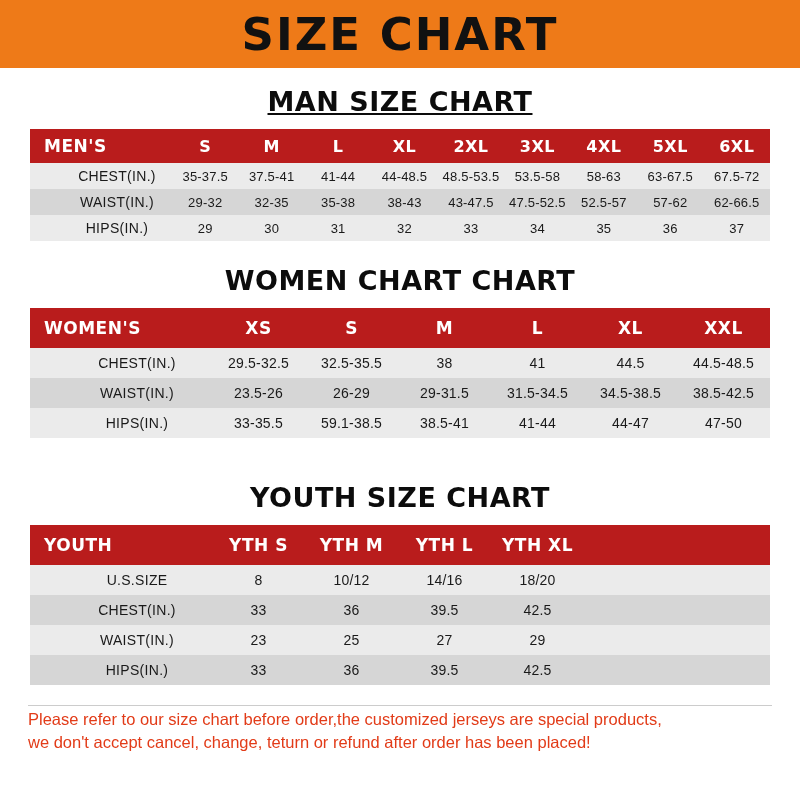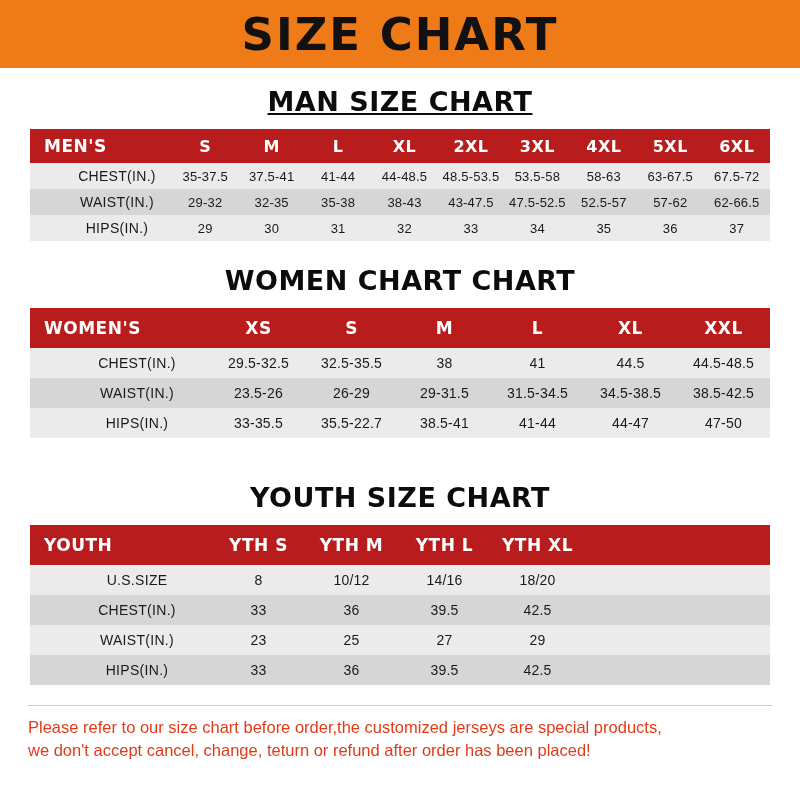--- a/index.html
+++ b/index.html
@@ -95,21 +95,21 @@
   .sec-youth table.size-table thead th.corner { width: 168px; }
 
   .sec-women table.size-table thead th,
   .sec-youth table.size-table thead th { font-size: 17px; height: 40px; }
   .sec-women table.size-table td,
   .sec-youth table.size-table td { height: 30px; font-size: 14px; }
 
   .footer-note {
     margin: 20px 28px 0 28px;
     border-top: 1px solid #cccccc;
-    padding-top: 10px;
+    padding-top: 2px;
     color: #e23b18;
     font-family: "Liberation Sans", sans-serif;
     font-size: 16.5px;
     line-height: 1.42;
     text-align: left;
   }
 </style>
 </head>
 <body>
 
@@ -206,21 +206,21 @@
           <td>23.5-26</td>
           <td>26-29</td>
           <td>29-31.5</td>
           <td>31.5-34.5</td>
           <td>34.5-38.5</td>
           <td>38.5-42.5</td>
         </tr>
         <tr class="band-light">
           <td class="rowhead">HIPS(IN.)</td>
           <td>33-35.5</td>
-          <td>35.5-22.7</td>
+          <td>59.1-38.5</td>
           <td>38.5-41</td>
           <td>41-44</td>
           <td>44-47</td>
           <td>47-50</td>
         </tr>
       </tbody>
     </table>
   </div>
 
   <div class="section sec-youth">

